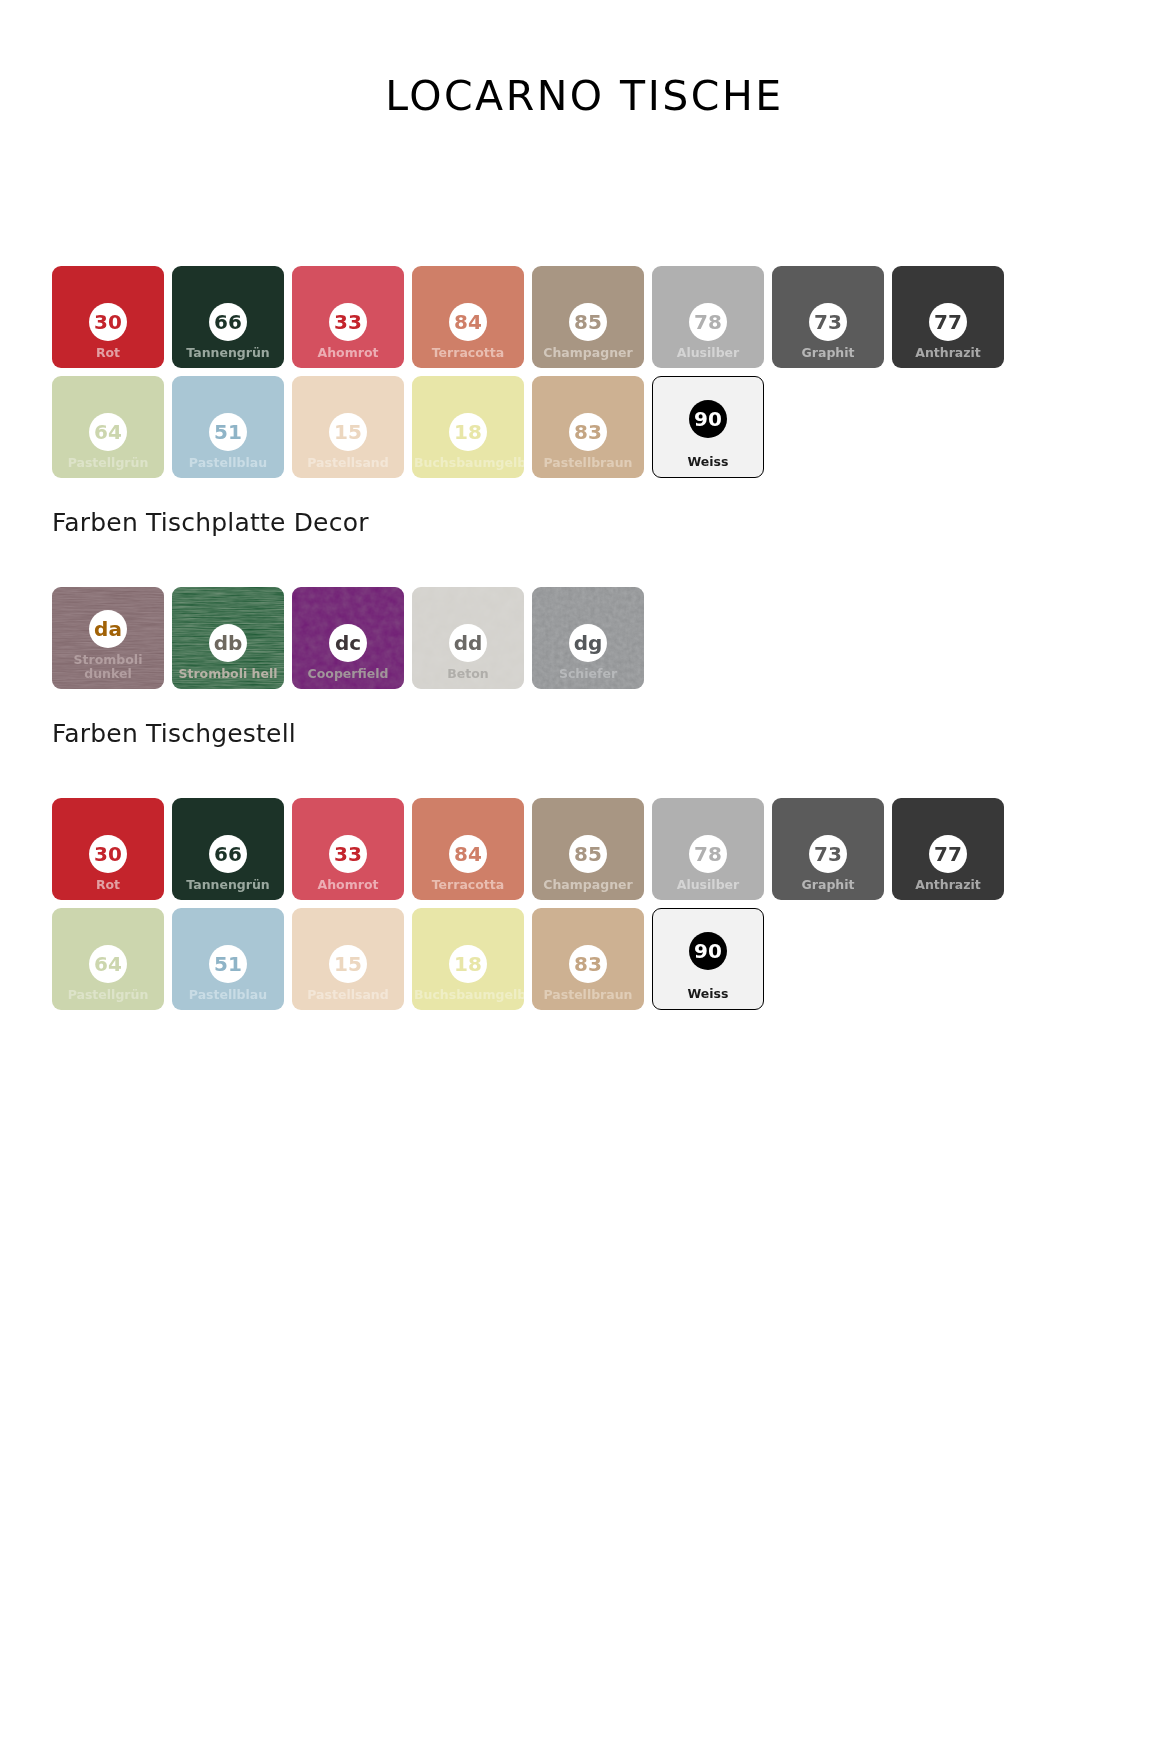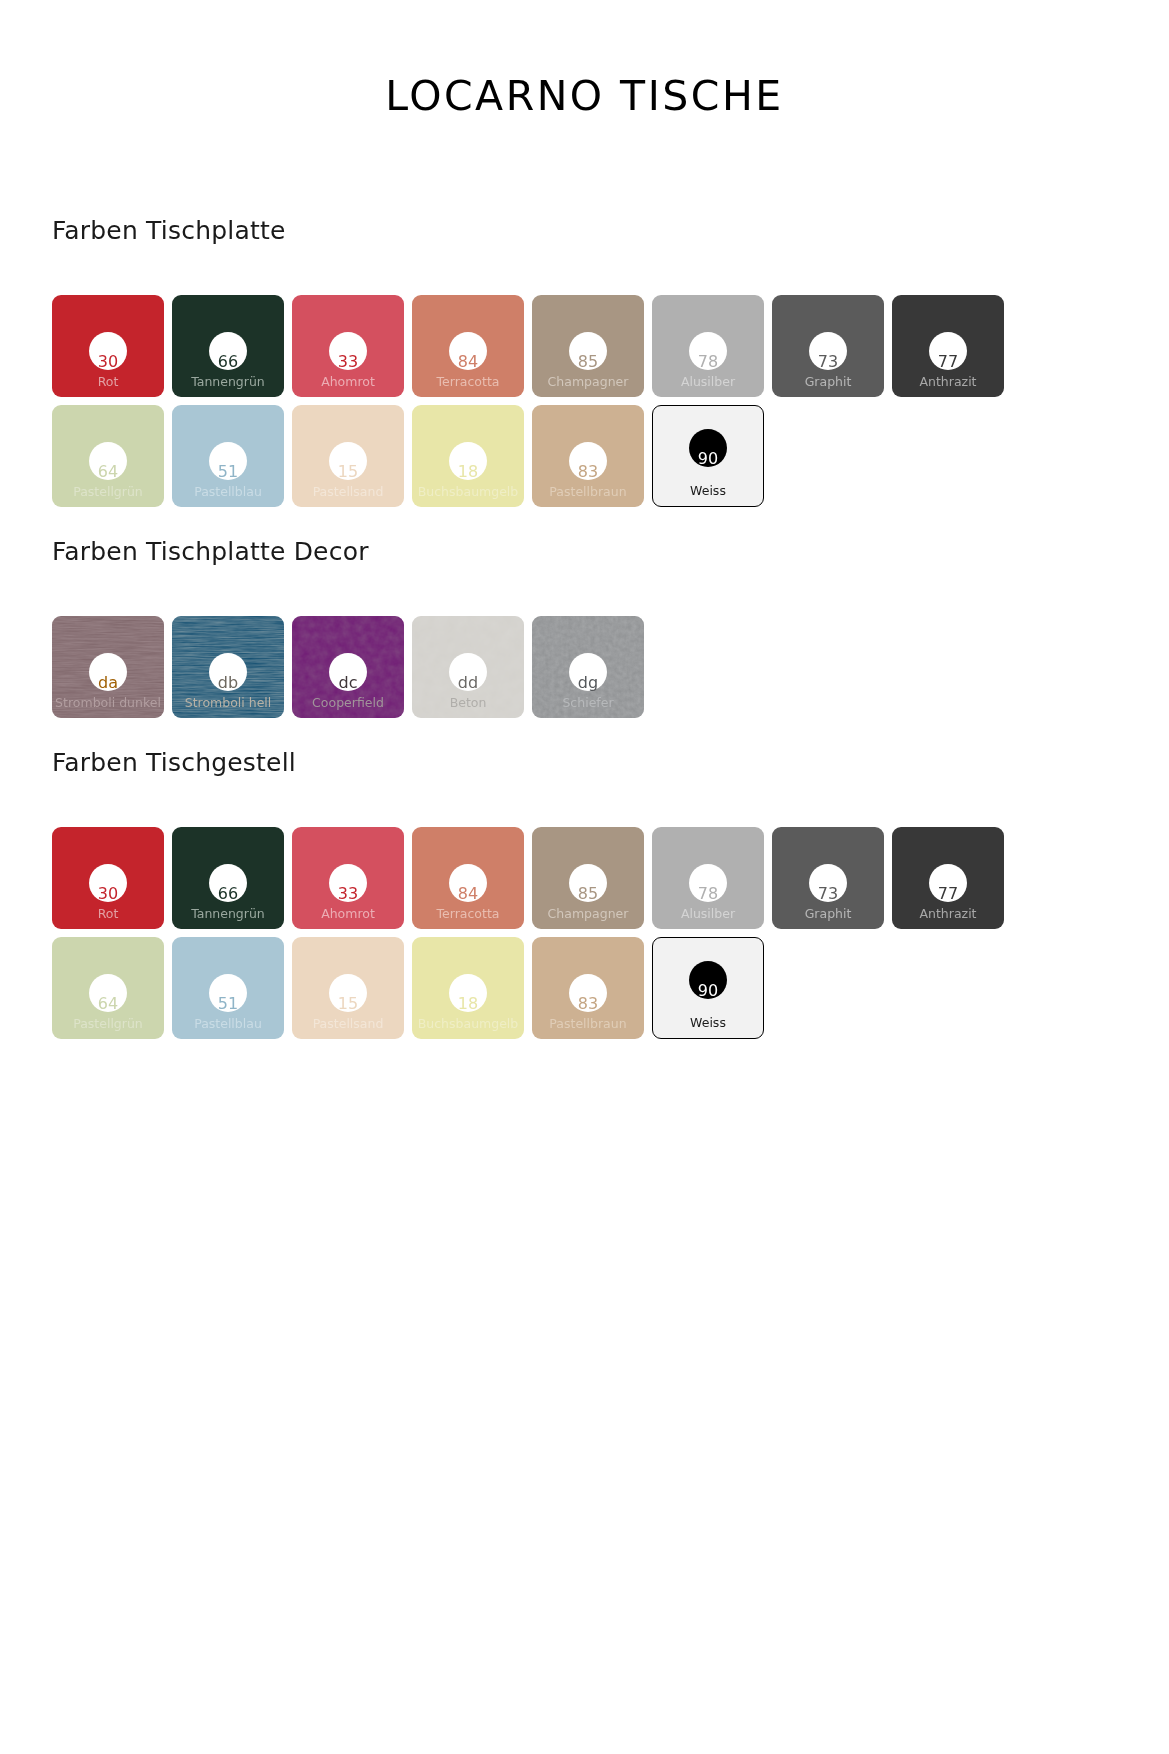--- a/index.html
+++ b/index.html
@@ -73,40 +73,40 @@
     padding-bottom: 9px;
     overflow: hidden;
   }
 
   .swatch-circle {
     width: 38px;
     height: 38px;
     border-radius: 50%;
     background: #ffffff;
     display: flex;
-    align-items: flex-end;
+    align-items: center;
     justify-content: center;
-    font-size: 16px;
-    font-weight: 400;
+    font-size: 20px;
+    font-weight: 700;
     line-height: 1;
     margin-bottom: 5px;
     position: relative;
     z-index: 2;
     font-family: "DejaVu Sans", sans-serif;
   }
 
   .swatch-label {
     font-size: 12.5px;
     line-height: 13.5px;
     text-align: center;
     position: relative;
     z-index: 2;
     max-width: 108px;
     font-family: "DejaVu Sans", sans-serif;
-    font-weight: 400;
+    font-weight: 700;
   }
 
   .swatch.is-white {
     background: #f2f2f2;
     border: 1.4px solid #000000;
   }
   .swatch.is-white .swatch-circle {
     background: #000000;
     color: #ffffff;
   }
@@ -132,21 +132,20 @@
 <body>
 
 <div class="page">
 
   <h1 class="page-title">LOCARNO TISCHE</h1>
 
   <div class="spacer-title-1"></div>
 
   <div id="sections-root">
       <div class="section">
-        <div class="section-title">Farben Tischplatte</div>
         <div class="spacer-title-2"></div>
         <div class="swatch-grid">
           <div class="swatch" style="background: rgb(196, 36, 44);">
             <div class="swatch-circle">
               <span style="color: rgb(196, 36, 44);">30</span>
             </div>
             <div class="swatch-label" style="color: rgb(226, 160, 163);">Rot</div>
           </div>
           <div class="swatch" style="background: rgb(28, 51, 40);">
             <div class="swatch-circle">
@@ -238,21 +237,21 @@
         <div class="swatch-grid">
           <div class="swatch" style="background: rgb(125, 100, 104);">
             <svg class="tex" width="112" height="102">
               <rect width="112" height="102" filter="url(#tex-stromboli-dunkel)"></rect>
             </svg>
             <div class="swatch-circle">
               <span style="color: #a16207;">da</span>
             </div>
             <div class="swatch-label" style="color: rgb(178, 158, 160);">Stromboli dunkel</div>
           </div>
-          <div class="swatch" style="background: #0c4a6e;">
+          <div class="swatch" style="background: #14532d;">
             <svg class="tex" width="112" height="102">
               <rect width="112" height="102" filter="url(#tex-stromboli-hell)"></rect>
             </svg>
             <div class="swatch-circle">
               <span style="color: rgb(110, 104, 95);">db</span>
             </div>
             <div class="swatch-label" style="color: rgb(184, 178, 166);">Stromboli hell</div>
           </div>
           <div class="swatch" style="background: #701a75;">
             <svg class="tex" width="112" height="102">

